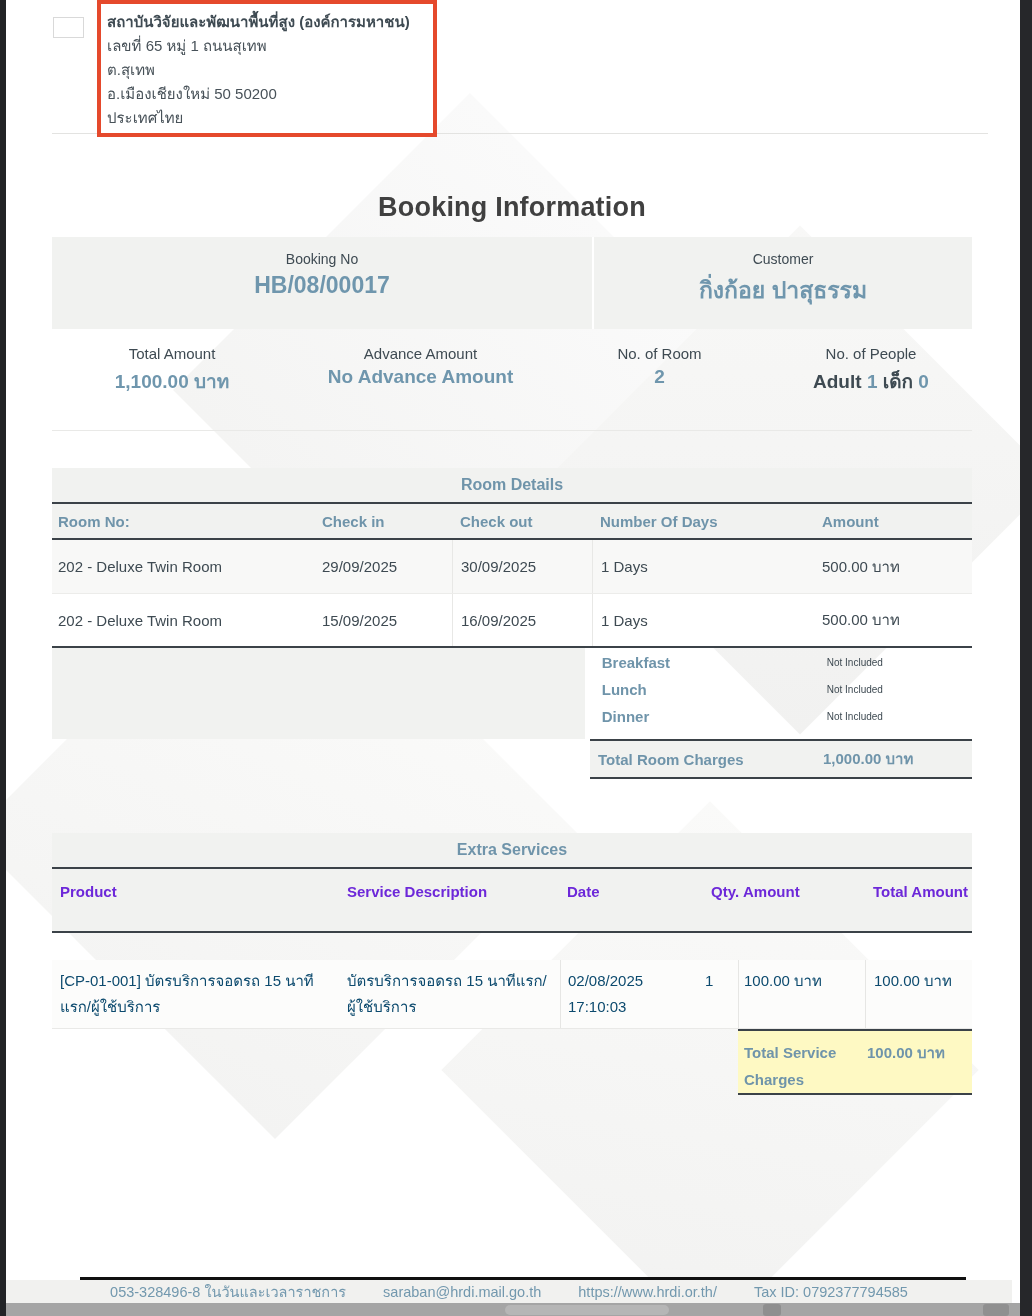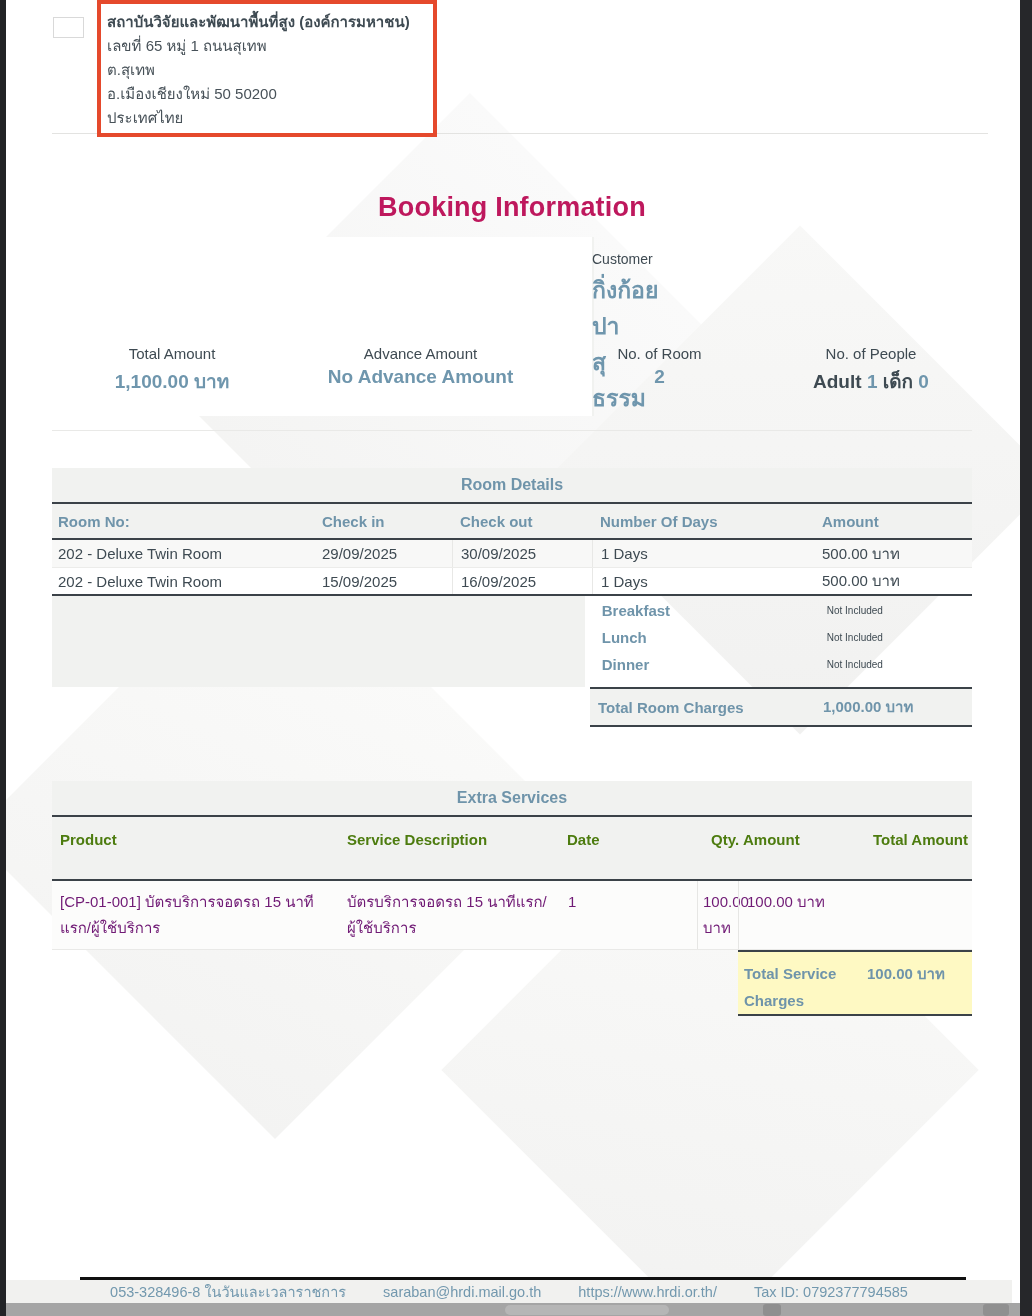--- a/index.html
+++ b/index.html
@@ -21,21 +21,21 @@
   .content { position:relative; z-index:2; margin-left:52px; width:920px; }
 
   
   .header-block { position:relative; height:145px; padding-top:10px; }
   .logo-box { position:absolute; left:1px; top:17px; width:31px; height:21px; background:#fff; border:1px solid #d9d9d9; }
   .address-box { position:absolute; left:45px; top:0px; width:340px; height:137px; border:4px solid #e5492c; background:#fff; padding:6px 8px 8px 6px; z-index:3; }
   .address-box .org { font-weight:bold; font-size:15px; line-height:24px; color:#3e4a52; }
   .address-box .line { font-size:15px; line-height:24px; color:#485259; }
   .header-divider { position:absolute; left:0; top:133px; width:936px; border-bottom:1px solid #e3e3e1; z-index:1; }
 
-  .doc-title { margin-top:47px; text-align:center; font-size:27px; font-weight:bold; color:#be185d; letter-spacing:0.2px; }
+  .doc-title { margin-top:47px; text-align:center; font-size:27px; font-weight:bold; color:#404040; letter-spacing:0.2px; }
 
   
   .summary-cells { margin-top:14px; display:grid; grid-template-columns:540px 2px 378px; height:92px; }
   .sum-cell { background:#f1f2f0; text-align:center; padding-top:14px; }
   .sum-gap { background:#ffffff; }
   .sum-label { font-size:14px; color:#3e4a52; }
   .sum-value { margin-top:5px; font-size:23px; font-weight:bold; color:#6f96ad; }
 
   .amounts { margin-top:16px; display:grid; grid-template-columns:240px 257px 221px 1fr; }
   .amt { text-align:center; }
@@ -43,43 +43,43 @@
   .amt-value { margin-top:4px; font-size:19px; font-weight:bold; color:#6f96ad; }
   .amt-dark { color:#3e4a52; }
 
   .divider2 { margin-top:34px; border-bottom:1px solid #e9e9e7; }
 
   
   .room-table { margin-top:37px; }
   .tbl-title { height:36px; background:#f1f2f0; border-bottom:2px solid #3b4248; display:flex; align-items:center; justify-content:center; font-size:16px; font-weight:bold; color:#6f94aa; }
   .room-grid { display:grid; grid-template-columns:264px 136px 140px 222px 1fr; align-items:center; }
   .room-head { height:36px; background:#f1f2f0; border-bottom:2px solid #3b4248; font-size:15px; font-weight:bold; color:#6f94aa; }
-  .room-row { height:28px; font-size:15px; color:#3e4a52; }
+  .room-row { height:54px; font-size:15px; color:#3e4a52; }
   .room-row.r1 { background:#f8f8f7; border-bottom:1px solid #ececea; }
   .room-row.r2 { background:#ffffff; border-bottom:2px solid #3b4248; }
   .c1 { padding-left:6px; } .c2 { padding-left:6px; } .c3 { padding-left:8px; } .c4 { padding-left:8px; } .c5 { padding-left:8px; }
   .room-row .c3, .room-row .c4 { border-left:1px solid #e8e8e6; align-self:stretch; display:flex; align-items:center; }
 
   
   .meals-wrap { display:flex;gap:9px; }
   .meals-spacer { width:538px; background:#f1f2f0; height:91px; }
   .meals-block { width:382px; }
   .meal-row { display:grid; grid-template-columns:233px 1fr; height:27px; align-items:center; padding-top:2px; }
   .meal-label { padding-left:8px; font-size:15px; font-weight:bold; color:#6f94aa; }
   .meal-value { font-size:10px; color:#3e4a52; }
   .room-total { margin-left:538px; width:382px; border-top:2px solid #3b4248; border-bottom:2px solid #3b4248; background:#f1f2f0; height:40px; display:grid; grid-template-columns:233px 1fr; align-items:center; font-size:15px; font-weight:bold; color:#6f94aa; }
   .room-total .lbl { padding-left:8px; }
 
   
   .extra-table { margin-top:54px; }
   .extra-grid { display:grid; grid-template-columns:287px 221px 137px 41px 127px 1fr; }
-  .extra-head { background:#f1f2f0; border-bottom:2px solid #3b4248; font-size:15px; font-weight:bold; color:#4d7c0f; padding-top:9px; padding-bottom:25px; min-height:64px; }
+  .extra-head { background:#f1f2f0; border-bottom:2px solid #3b4248; font-size:15px; font-weight:bold; color:#6d28d9; padding-top:9px; padding-bottom:25px; min-height:64px; }
   .extra-head > div { padding-left:8px; line-height:27px; }
   .extra-head .h3 { padding-left:7px; } .extra-head .h4 { padding-left:3px;margin-left:11px; } .extra-head .h5 { padding-left:5px; }
-  .extra-row { background:#fcfcfb; font-size:15px; color:#701a75; min-height:64px; border-bottom:1px solid #e9e9e7; }
+  .extra-row { background:#fcfcfb; font-size:15px; color:#0c4a6e; min-height:64px; border-bottom:1px solid #e9e9e7;margin-top:27px; }
   .extra-row > div { padding:8px 10px 8px 8px; line-height:26px; }
   .extra-row .h3 { border-left:1px solid #e6e6e4; padding-left:7px; }
   .extra-row .h5 { border-left:1px solid #e6e6e4; padding-left:5px; }
   .extra-row .h6 { border-left:1px solid #e6e6e4; }
   .service-total { margin-left:686px; width:234px; background:#fef9c3; border-top:2px solid #3b4248; border-bottom:2px solid #3b4248; min-height:64px; display:grid; grid-template-columns:129px 1fr; font-size:15px; font-weight:bold; color:#6f94aa; padding-top:8px; }
   .service-total .lbl { padding-left:6px; line-height:27px; }
   .service-total .val { line-height:27px; }
 
   
   .footer-rule { position:absolute; left:80px; width:886px; top:1277px; border-top:3px solid #101010; z-index:4; }
@@ -112,20 +112,24 @@
       <div class="line">เลขที่ 65 หมู่ 1 ถนนสุเทพ</div>
       <div class="line">ต.สุเทพ</div>
       <div class="line">อ.เมืองเชียงใหม่ 50 50200</div>
       <div class="line">ประเทศไทย</div>
     </div>
   </div>
 
   <div class="doc-title">Booking Information</div>
 
   <div class="summary-cells">
+    <div class="sum-cell">
+      <div class="sum-label">Booking No</div>
+      <div class="sum-value">HB/08/00017</div>
+    </div>
     <div class="sum-gap"></div>
     <div class="sum-cell">
       <div class="sum-label">Customer</div>
       <div class="sum-value">กิ่งก้อย ปาสุธรรม</div>
     </div>
   </div>
 
   <div class="amounts">
     <div class="amt">
       <div class="amt-label">Total Amount</div>
@@ -200,20 +204,21 @@
       <div class="h1">Product</div>
       <div class="h2">Service Description</div>
       <div class="h3">Date</div>
       <div class="h4">Qty.</div>
       <div class="h5">Amount</div>
       <div class="h6">Total Amount</div>
     </div>
     <div class="extra-grid extra-row">
       <div class="h1">[CP-01-001] บัตรบริการจอดรถ 15 นาทีแรก/ผู้ใช้บริการ</div>
       <div class="h2">บัตรบริการจอดรถ 15 นาทีแรก/ผู้ใช้บริการ</div>
+      <div class="h3">02/08/2025 17:10:03</div>
       <div class="h4">1</div>
       <div class="h5">100.00 บาท</div>
       <div class="h6">100.00 บาท</div>
     </div>
     <div class="service-total">
       <div class="lbl">Total Service Charges</div>
       <div class="val">100.00 บาท</div>
     </div>
   </div>
 

